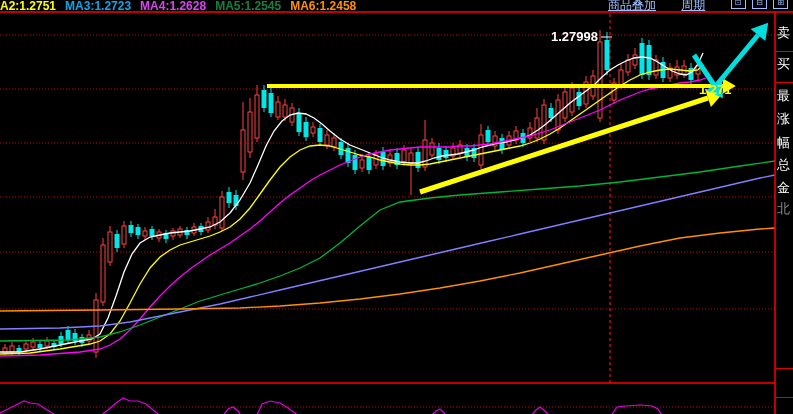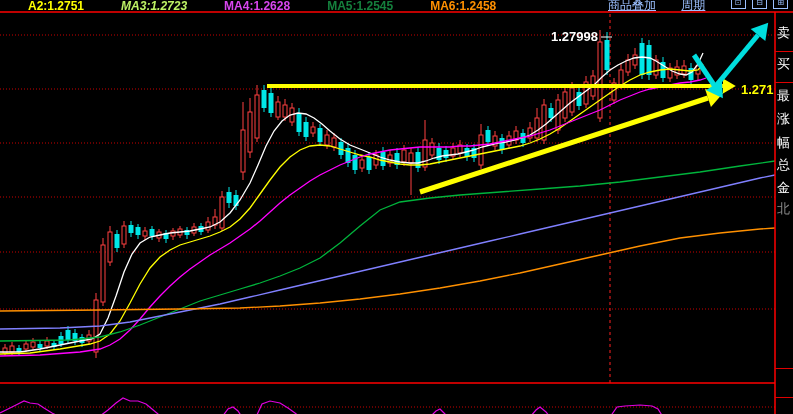--- a/index.html
+++ b/index.html
@@ -1,20 +1,20 @@
 <!DOCTYPE html>
 <html><head>
 <meta charset="utf-8">
 <style>
   html,body{margin:0;padding:0;background:#000;}
   body{position:relative;width:793px;height:414px;overflow:hidden;
        font-family:"Liberation Sans",sans-serif;-webkit-font-smoothing:none;}
   #topbar{position:absolute;left:0;top:0;width:793px;height:12px;overflow:hidden;z-index:5;}
   #legend{position:absolute;left:0;top:-1px;white-space:nowrap;font-size:12px;font-weight:bold;letter-spacing:0;}
-  #legend span{margin-right:9px;padding-left:28px;}
+  #legend span{margin-right:9px;}
   #toolbar{position:absolute;left:608px;top:-3px;white-space:nowrap;font-size:12px;}
   .tlink{color:#9cc0ff;text-decoration:underline;margin-right:22px;display:inline-block;}
   .ticon{display:inline-block;width:13px;height:10px;border:1px solid #9cc0ff;margin-right:3px;
          color:#9cc0ff;font-size:8px;line-height:9px;text-align:center;vertical-align:top;}
   #chart{position:absolute;left:0;top:0;z-index:1;}
   #rpanel{position:absolute;left:776px;top:13px;width:17px;height:401px;z-index:4;}
   .rp-row{position:absolute;left:1px;width:16px;font-size:13px;color:#fff;line-height:14px;}
   .rp-sep{position:absolute;left:-1px;width:18px;height:0;border-top:1px solid #e00000;}
   .plabel{position:absolute;z-index:6;font-weight:bold;font-size:13px;white-space:nowrap;}
 </style>
@@ -254,21 +254,21 @@
     <polyline points="0,413 8,409 16,405 24,401 30,403 38,404 44,408 52,413 58,416 100,416 108,410 116,403 123,398 130,401 138,401 146,404 152,409 158,414 162,417 222,417 228,409 233,407 238,411 242,417 256,417 262,404 270,401 280,403 288,408 295,413 300,417 430,417 436,411 440,409 444,413 448,417 530,417 536,410 540,407 546,412 550,417 610,417 617,407 625,406 640,405 652,406 658,409 663,417 700,417" fill="none" stroke="#e000e0" stroke-width="1.2"></polyline>
     <g>
       <line x1="0" y1="12" x2="793" y2="12" stroke="#ff0000" stroke-width="1.5"></line>
       <line x1="775" y1="12" x2="775" y2="414" stroke="#ff0000" stroke-width="1.5"></line>
       <line x1="0" y1="383" x2="775" y2="383" stroke="#ff0000" stroke-width="1.5"></line>
     </g>
   </svg>
 
 <div id="topbar">
   <div id="legend">
-    <span style="color: rgb(255, 255, 0);">A2:1.2751</span><span style="color: #bef264; font-style: italic;">MA3:1.2723</span><span style="color: #d946ef; text-align: center;">MA4:1.2628</span><span style="color: #15803d;">MA5:1.2545</span><span style="color: rgb(255, 144, 0); margin-top: 13px;">MA6:1.2458</span>
+    <span style="color: rgb(255, 255, 0);">A2:1.2751</span><span style="color: #0ea5e9;">MA3:1.2723</span><span style="color: #d946ef; text-align: center;">MA4:1.2628</span><span style="color: #15803d;">MA5:1.2545</span><span style="color: rgb(255, 144, 0); margin-top: 13px;">MA6:1.2458</span>
   </div>
   <div id="toolbar">
     <span class="tlink">商品叠加</span>
     <span class="tlink">周期</span>
     <span class="ticon">⊡</span>
     <span class="ticon">⊟</span>
     <span class="ticon">⊞</span>
   </div>
 </div>
 
@@ -282,13 +282,13 @@
   <div class="rp-row" style="top: 168px; color: rgb(255, 255, 255);">金</div>
   <div class="rp-row" style="top: 189px; color: rgb(138, 138, 138);">北</div>
   <div class="rp-row" style="top: 205px; font-weight: bold; color: #737373; padding-left: 43px;">11</div>
   <div class="rp-sep" style="top:38px"></div>
   <div class="rp-sep" style="top:69px"></div>
   <div class="rp-sep" style="top:355px"></div>
   <div class="rp-sep" style="top:384px"></div>
 </div>
 
 <div class="plabel" id="high-label" style="left: 551px; top: 29px; color: rgb(255, 255, 255); text-align: center;">1.27998</div>
-<div class="plabel" id="level-label" style="left: 741px; top: 82px; color: rgb(255, 255, 0);">1.271</div>
+<div class="plabel" id="level-label" style="left: 699px; top: 82px; color: rgb(255, 255, 0);">1.271</div>
 
 </body></html>

